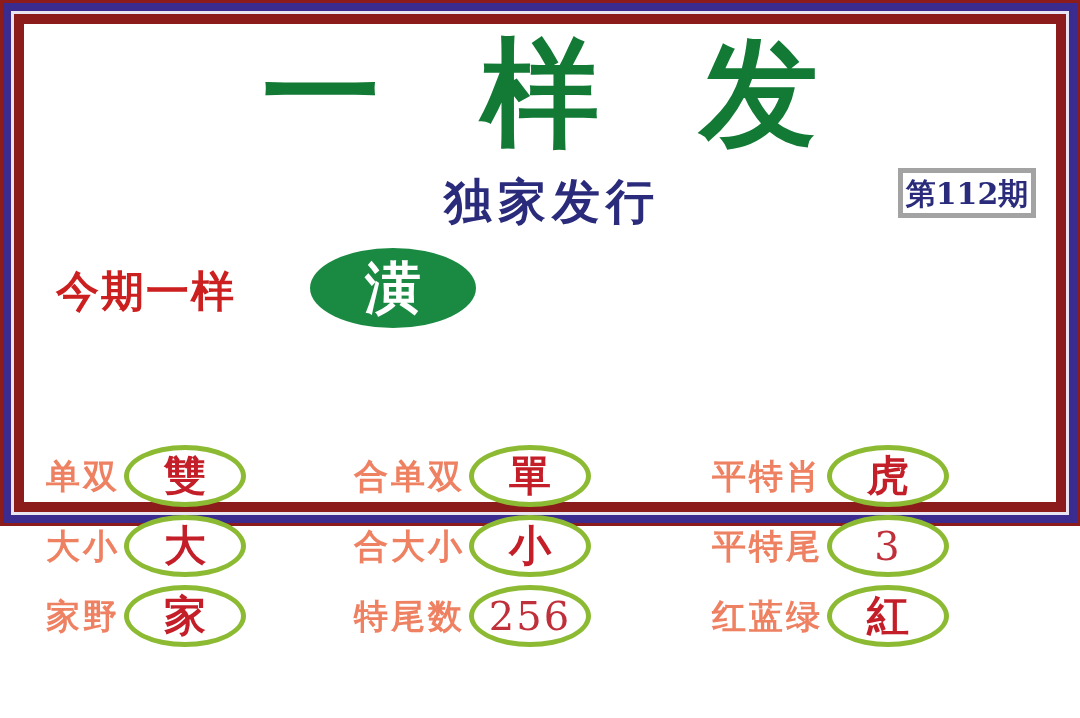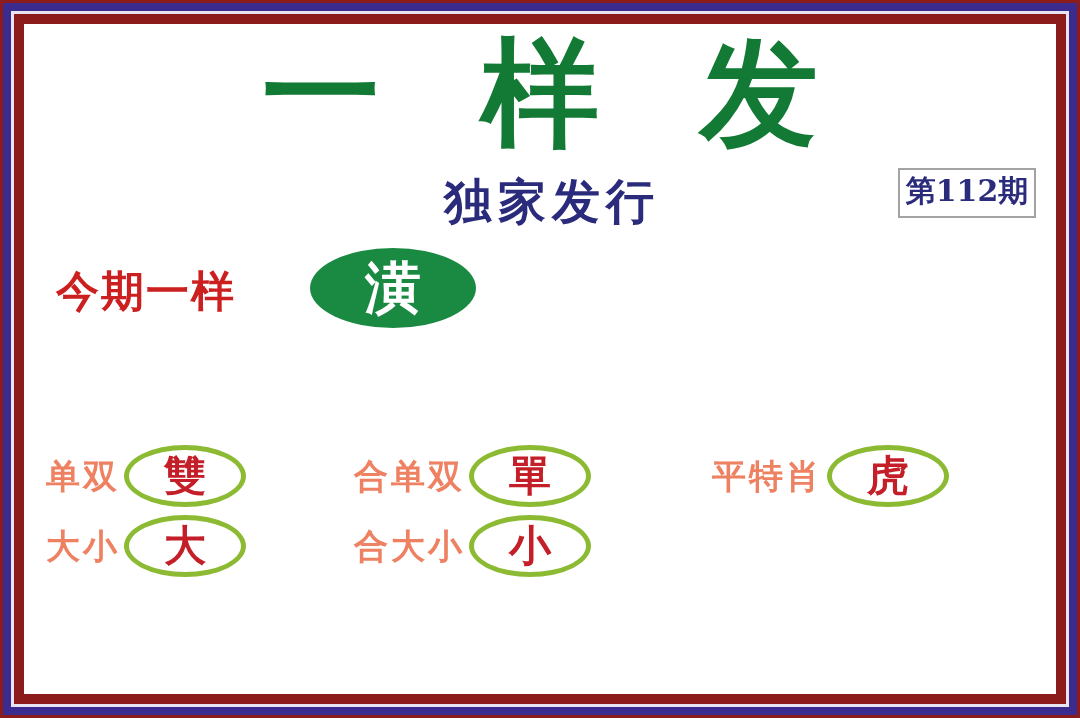--- a/index.html
+++ b/index.html
@@ -6,21 +6,21 @@
   html,body{margin:0;padding:0;}
   body{
     width:1080px;height:718px;overflow:hidden;
     background:#ffffff;
     font-family:"DejaVu Sans","Liberation Sans",sans-serif;
   }
 
   
   #poster{
     position:relative;
-    width:1080px;height:718px;
+    width:1080px;height:526px;
     box-sizing:border-box;
     background:#8c1c1c;              
     padding:4px;
   }
   .frame-purple{
     position:absolute;left:3px;top:3px;right:3px;bottom:3px;
     background:#3b2b8f;               
   }
   .frame-hair{
     position:absolute;left:11px;top:11px;right:11px;bottom:11px;
@@ -58,21 +58,21 @@
     font-weight:bold;
     font-size:48px;
     line-height:74px;
     letter-spacing:6px;
     white-space:nowrap;
   }
   .issue-badge{
     position:absolute;left:874px;top:4px;
     box-sizing:border-box;
     width:138px;height:50px;
-    border:2px solid #a3a3a3;
+    border:5px solid #a3a3a3;
     background:#ffffff;
     color:#2b2b7c;
     font-family:"DejaVu Serif","Liberation Serif",serif;
     font-weight:bold;
     font-size:30px;
     line-height:42px;
     text-align:center;
     white-space:nowrap;
   }
 
@@ -176,17 +176,23 @@
 
     <div class="grid" id="results-grid">
         <div class="grid-row">
           <div class="cell cell-c0"><span class="cell-label">单双</span><span class="cell-oval">雙</span></div>
           <div class="cell cell-c2"><span class="cell-label">平特肖</span><span class="cell-oval">虎</span></div>
           <div class="cell cell-c1"><span class="cell-label">合单双</span><span class="cell-oval">單</span></div>
         </div>
         <div class="grid-row">
           <div class="cell cell-c0"><span class="cell-label">大小</span><span class="cell-oval">大</span></div>
           <div class="cell cell-c1"><span class="cell-label">合大小</span><span class="cell-oval">小</span></div>
+          <div class="cell cell-c2"><span class="cell-label">平特尾</span><span class="cell-oval numeric">3</span></div>
+        </div>
+        <div class="grid-row">
+          <div class="cell cell-c0"><span class="cell-label">家野</span><span class="cell-oval">家</span></div>
+          <div class="cell cell-c1"><span class="cell-label">特尾数</span><span class="cell-oval numeric">256</span></div>
+          <div class="cell cell-c2"><span class="cell-label">红蓝绿</span><span class="cell-oval">紅</span></div>
         </div>
       </div>
 
   </div>
 </div>
 
 </body></html>

